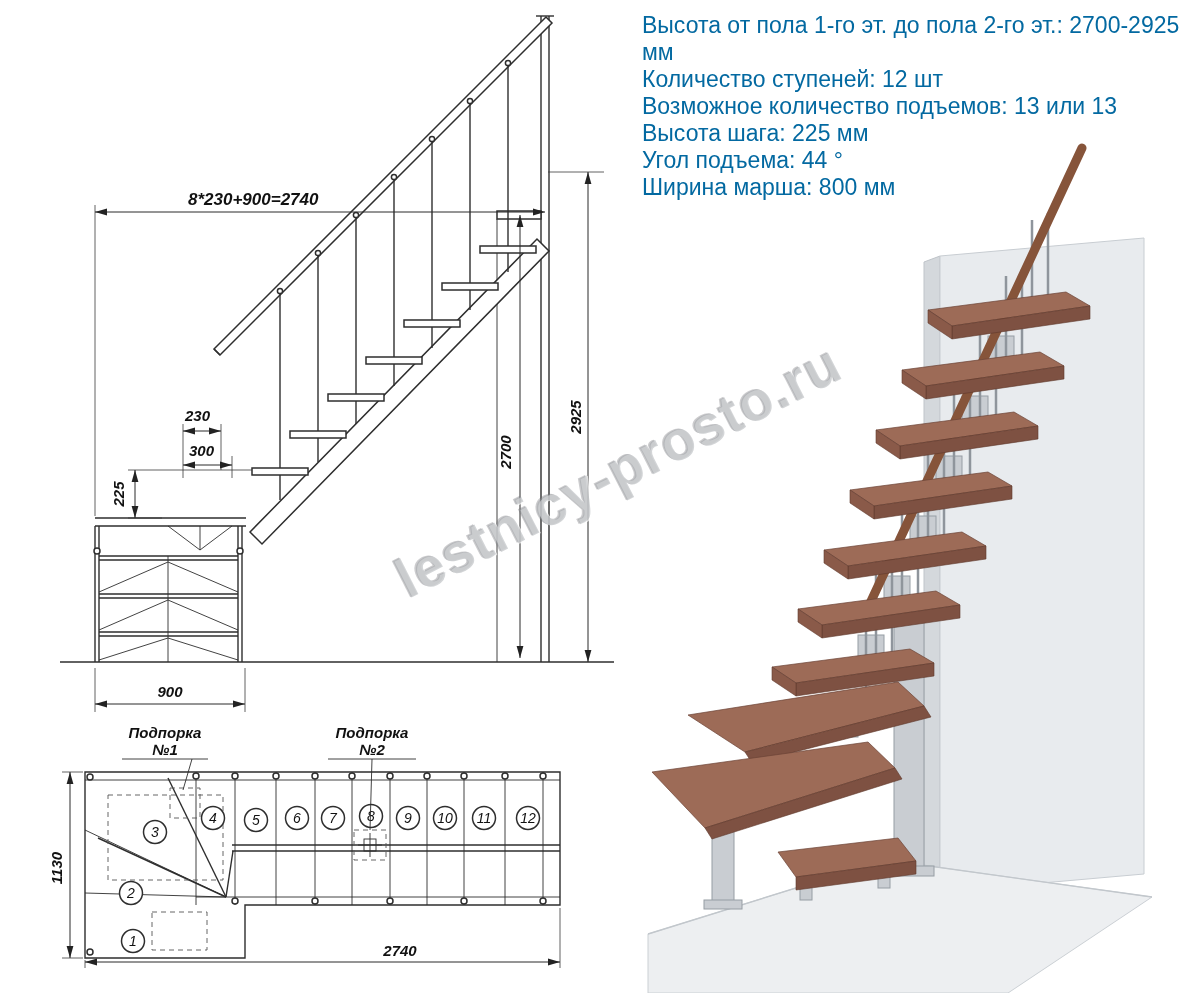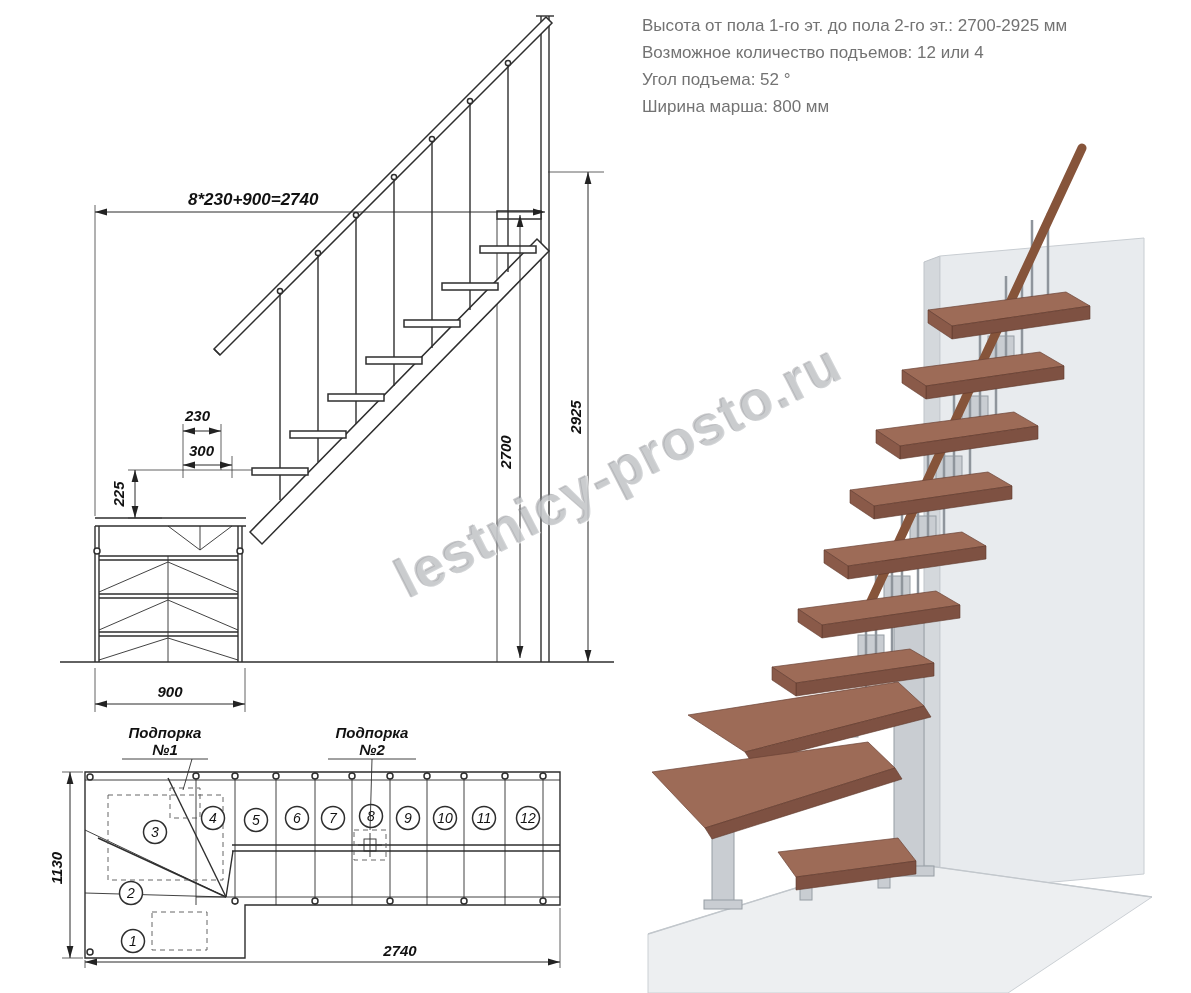--- a/index.html
+++ b/index.html
@@ -11,22 +11,22 @@
   .sb{stroke:#2e2e2e;fill:#fff;stroke-width:1.5;}
   .thin{stroke:#2e2e2e;fill:none;stroke-width:0.9;}
   .ext{stroke:#3a3a3a;fill:none;stroke-width:0.8;}
   .dim{stroke:#2a2a2a;fill:none;stroke-width:1;}
   .dash{stroke:#555;fill:none;stroke-width:0.9;stroke-dasharray:5 4;}
   text.dt{font:italic 700 15px "Liberation Sans",sans-serif;fill:#111;}
   text.dtl{font:italic 700 17px "Liberation Sans",sans-serif;fill:#111;}
   text.num{font:italic 400 14px "Liberation Sans",sans-serif;fill:#111;}
   text.lbl{font:italic 700 15px "Liberation Sans",sans-serif;fill:#111;}
   
-  .specs{position:absolute;left:642px;top:12px;width:545px;font-size:17px;
-         line-height:27px;color:#737373;}
+  .specs{position:absolute;left:642px;top:12px;width:545px;font-size:23px;
+         line-height:27px;color:#0369a1;}
   
   .watermark{position:absolute;left:318px;top:438px;width:600px;text-align:center;
              transform:rotate(-27deg);font-size:56px;font-weight:700;letter-spacing:1px;
              color:rgba(150,154,159,0.42);
              text-shadow:1px 1px 0 rgba(255,255,255,0.7), -1px -1px 0 rgba(110,110,115,0.35);
              pointer-events:none;white-space:nowrap;}
   
   .wood-top{fill:#9d6b57;stroke:#6b4437;stroke-width:0.7;}
   .wood-front{fill:#7e5142;stroke:#60392c;stroke-width:0.6;}
   .wood-side{fill:#8a5a49;stroke:#60392c;stroke-width:0.6;}
@@ -290,22 +290,24 @@
         <line x1="560" y1="908" x2="560" y2="968" class="ext"></line>
         <line x1="85" y1="960" x2="85" y2="968" class="ext"></line>
         <line x1="85" y1="962" x2="560" y2="962" class="dim" marker-start="url(#da)" marker-end="url(#da)"></line>
         <text class="dt" text-anchor="middle" x="400" y="956">2740</text>
       </g>
     </g>
   </svg>
 
   <div class="specs">
     <div>Высота от пола 1-го эт. до пола 2-го эт.: 2700-2925 мм</div>
-    <div>Возможное количество подъемов: 12 или 4</div>
-    <div>Угол подъема: 52 °</div>
+    <div>Количество ступеней: 12 шт</div>
+    <div>Возможное количество подъемов: 13 или 13</div>
+    <div>Высота шага: 225 мм</div>
+    <div>Угол подъема: 44 °</div>
     <div>Ширина марша: 800 мм</div>
   </div>
 
   <svg style="left:630px;top:130px" width="561" height="863" viewBox="630 130 561 863">
 
     <g>
       <polygon points="924,262 940,256 940,892 924,898" fill="#d4d8dc" stroke="#bfc4c9" stroke-width="1"></polygon>
       <polygon points="940,256 1144,238 1144,874 940,892" fill="#e8ebee" stroke="#c8cdd2" stroke-width="1"></polygon>
     </g>
 

